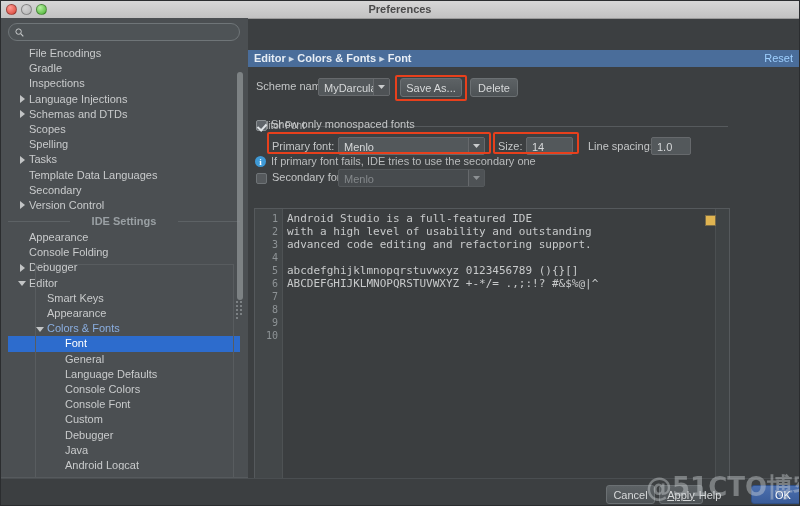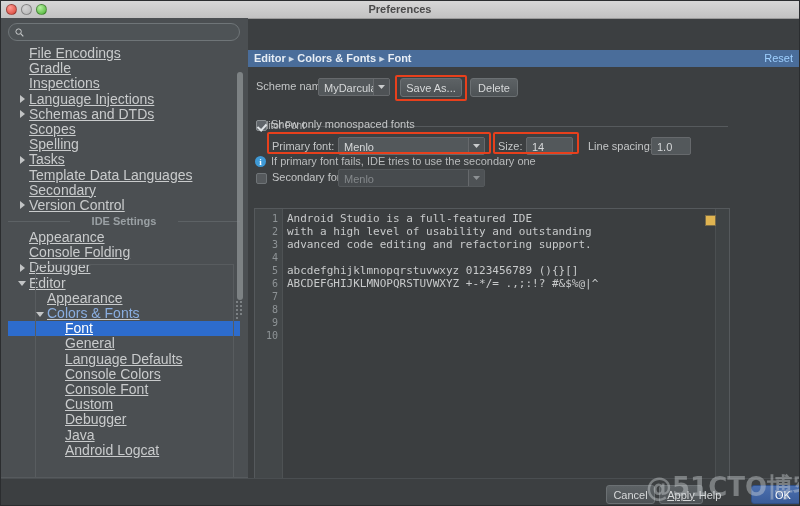--- a/index.html
+++ b/index.html
@@ -45,23 +45,22 @@
     background:transparent;border:0;outline:none;color:#d8d8d8;font-size:11px;
     font-family:"Liberation Sans",sans-serif;
   }
 
   .tree{
     position:absolute;left:8px;top:28px;width:232px;height:424px;
     overflow:hidden;
   }
   .trow{
     position:relative;height:15.2px;line-height:15.2px;
-    font-size:14px;color:#c9cbcc;white-space:nowrap;
+    font-size:11px;color:#c9cbcc;white-space:nowrap;
     padding-left:0;
-    text-decoration:underline;
   }
   .trow .arrow{
     position:absolute;left:0;top:0;width:12px;height:15.2px;
     display:flex;align-items:center;justify-content:center;
   }
   .arrow svg{display:block;}
   .trow .lbl{display:block;}
   .trow.selected{background:#2d6ccd;color:#ffffff;margin-left:-8px;padding-left:8px;width:240px;}
   .trow.accent .lbl{color:#8aaee0;}
   .sep-row{height:17px;position:relative;}
@@ -313,20 +312,23 @@
           </span>
           <span class="lbl" style="padding-left:21px">Debugger</span>
         </div>
         <div class="trow">
           <span class="arrow" style="left:8px">
             <svg width="8" height="8" viewBox="0 0 8 8">
               <polygon points="0,2 8,2 4,7" fill="#c2c4c5"></polygon>
             </svg>
           </span>
           <span class="lbl" style="padding-left:21px">Editor</span>
+        </div>
+        <div class="trow">
+          <span class="lbl" style="padding-left:39px">Smart Keys</span>
         </div>
         <div class="trow">
           <span class="lbl" style="padding-left:39px">Appearance</span>
         </div>
         <div class="trow accent">
           <span class="arrow" style="left:26px">
             <svg width="8" height="8" viewBox="0 0 8 8">
               <polygon points="0,2 8,2 4,7" fill="#c2c4c5"></polygon>
             </svg>
           </span>

